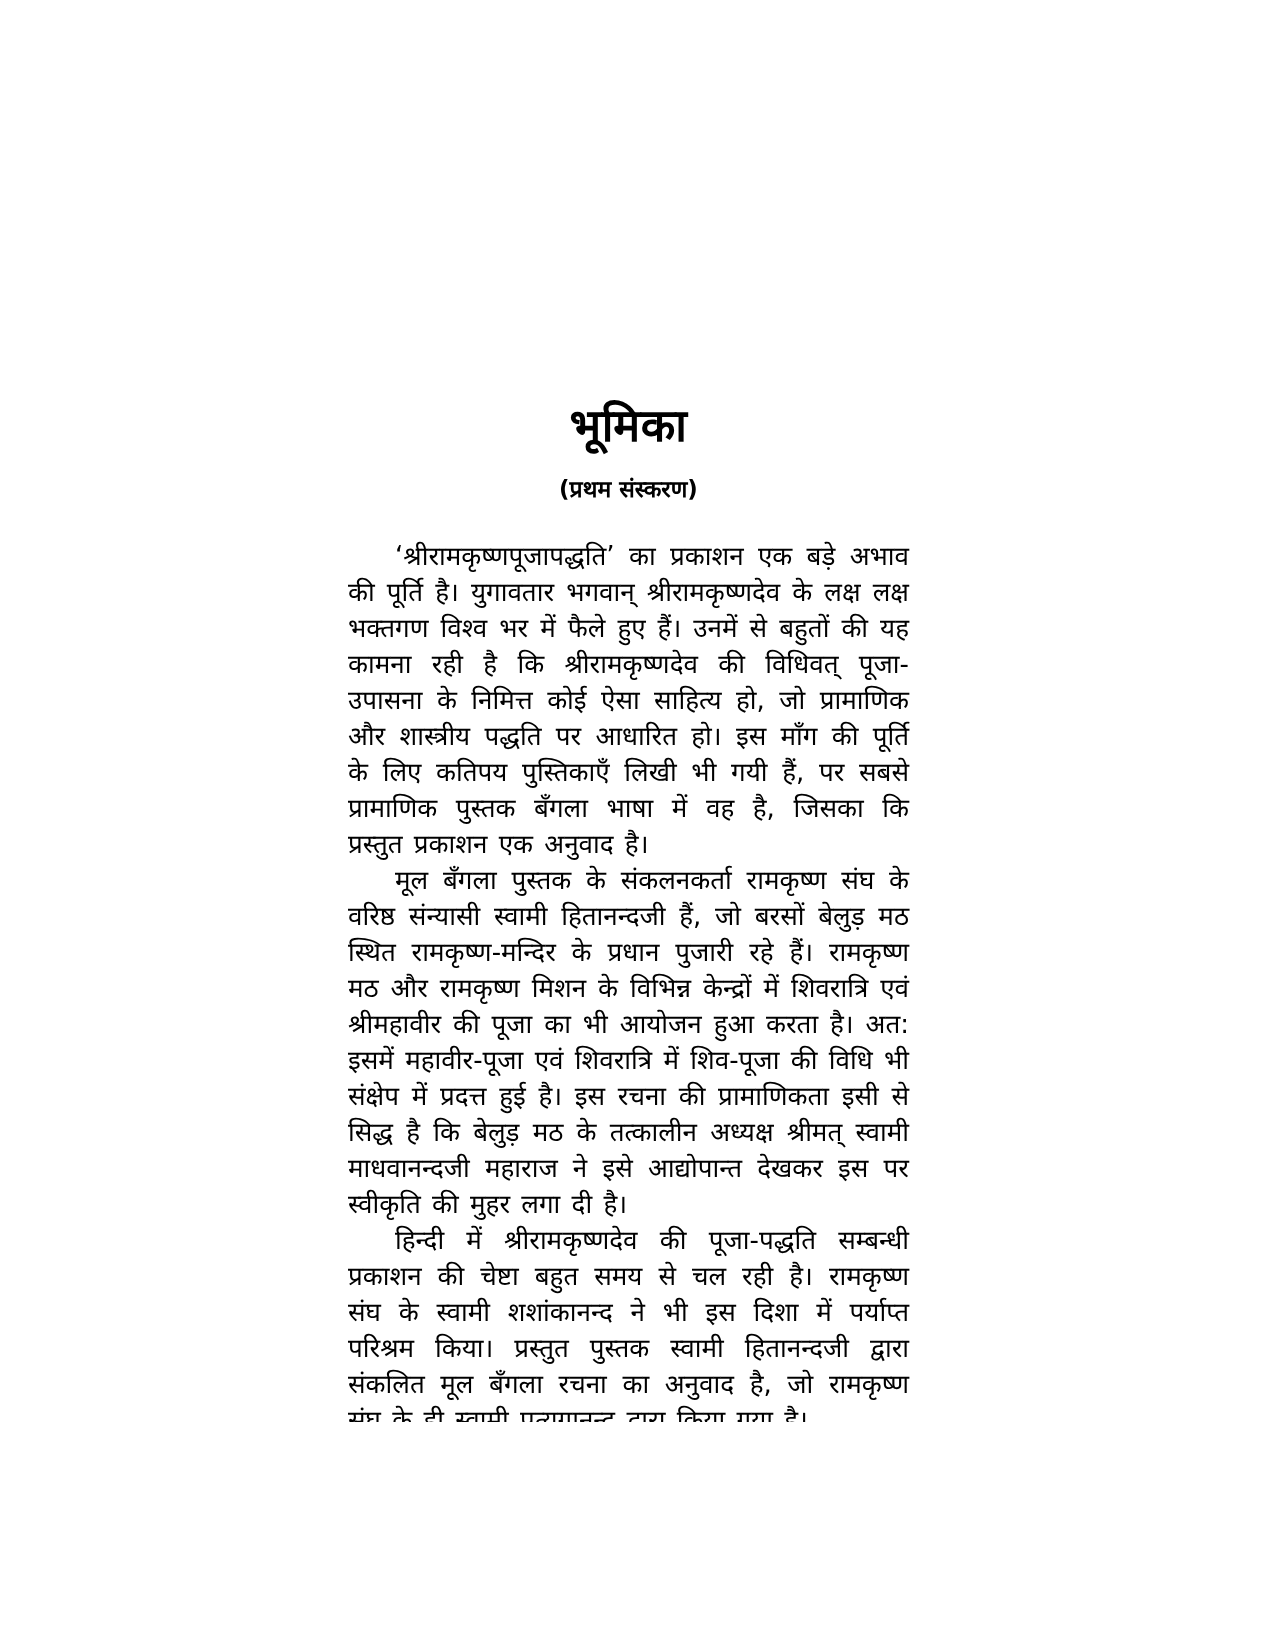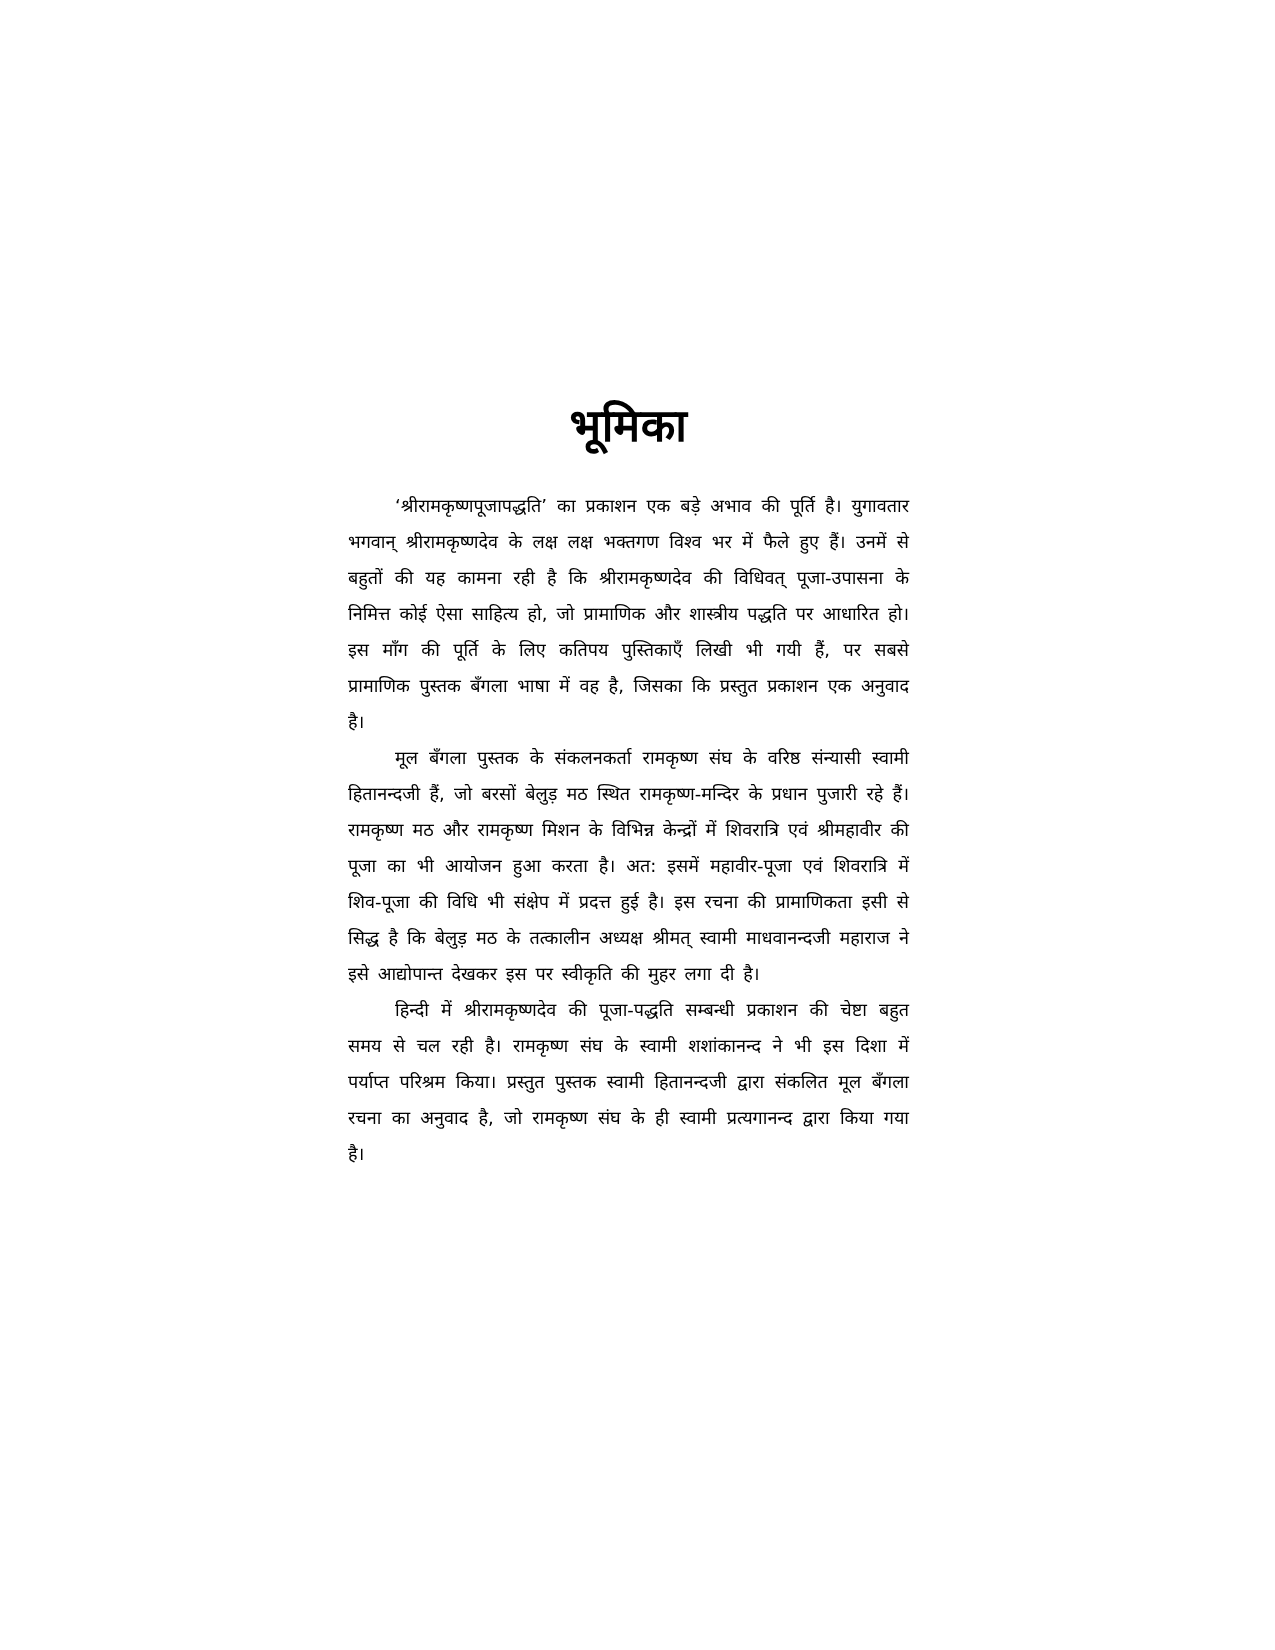--- a/index.html
+++ b/index.html
@@ -35,32 +35,33 @@
     margin: 18px 0 0 0;
     text-align: center;
     font-size: 23px;
     font-weight: 700;
   }
   .body-text {
     margin-top: 34px;
   }
   .body-text p {
     margin: 0;
-    font-size: 18px;
+    font-size: 26px;
     line-height: 36px;
     text-align: justify;
     text-indent: 47px;
     word-spacing: 3px;
   }
 </style>
 </head>
 <body>
 
 <div class="page">
   <div class="content">
     <h1 class="doc-title">भूमिका</h1>
+    <div class="doc-subtitle">(प्रथम संस्करण)</div>
     <div class="body-text">
       <p>‘श्रीरामकृष्णपूजापद्धति’ का प्रकाशन एक बड़े अभाव की पूर्ति है। युगावतार भगवान् श्रीरामकृष्णदेव के लक्ष लक्ष भक्तगण विश्व भर में फैले हुए हैं। उनमें से बहुतों की यह कामना रही है कि श्रीरामकृष्णदेव की विधिवत् पूजा-उपासना के निमित्त कोई ऐसा साहित्य हो, जो प्रामाणिक और शास्त्रीय पद्धति पर आधारित हो। इस माँग की पूर्ति के लिए कतिपय पुस्तिकाएँ लिखी भी गयी हैं, पर सबसे प्रामाणिक पुस्तक बँगला भाषा में वह है, जिसका कि प्रस्तुत प्रकाशन एक अनुवाद है।</p>
       <p>मूल बँगला पुस्तक के संकलनकर्ता रामकृष्ण संघ के वरिष्ठ संन्यासी स्वामी हितानन्दजी हैं, जो बरसों बेलुड़ मठ स्थित रामकृष्ण-मन्दिर के प्रधान पुजारी रहे हैं। रामकृष्ण मठ और रामकृष्ण मिशन के विभिन्न केन्द्रों में शिवरात्रि एवं श्रीमहावीर की पूजा का भी आयोजन हुआ करता है। अत: इसमें महावीर-पूजा एवं शिवरात्रि में शिव-पूजा की विधि भी संक्षेप में प्रदत्त हुई है। इस रचना की प्रामाणिकता इसी से सिद्ध है कि बेलुड़ मठ के तत्कालीन अध्यक्ष श्रीमत् स्वामी माधवानन्दजी महाराज ने इसे आद्योपान्त देखकर इस पर स्वीकृति की मुहर लगा दी है।</p>
       <p>हिन्दी में श्रीरामकृष्णदेव की पूजा-पद्धति सम्बन्धी प्रकाशन की चेष्टा बहुत समय से चल रही है। रामकृष्ण संघ के स्वामी शशांकानन्द ने भी इस दिशा में पर्याप्त परिश्रम किया। प्रस्तुत पुस्तक स्वामी हितानन्दजी द्वारा संकलित मूल बँगला रचना का अनुवाद है, जो रामकृष्ण संघ के ही स्वामी प्रत्यगानन्द द्वारा किया गया है।</p>
     </div>
   </div>
 </div>
 
 </body></html>

